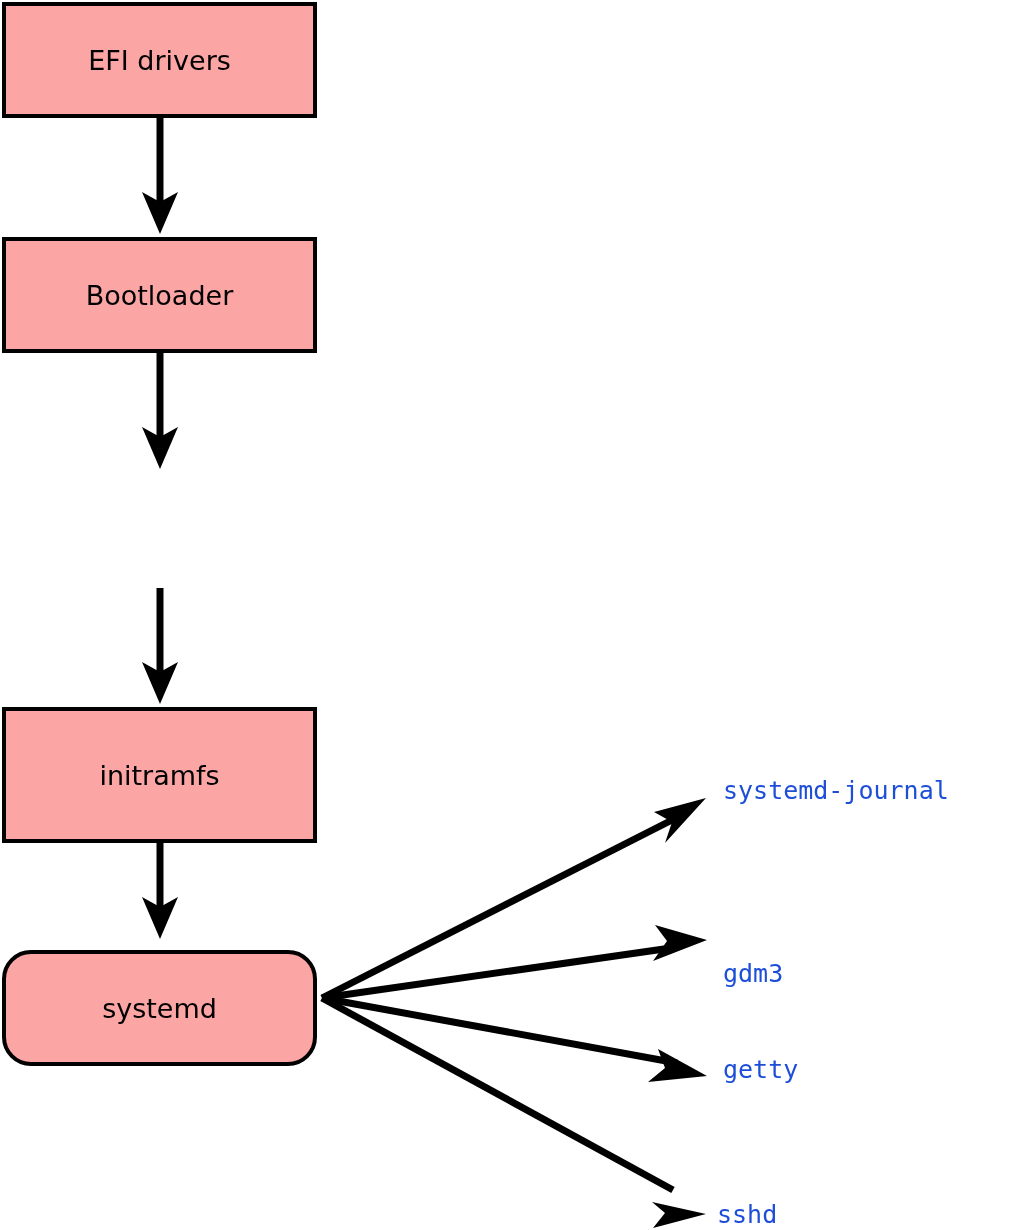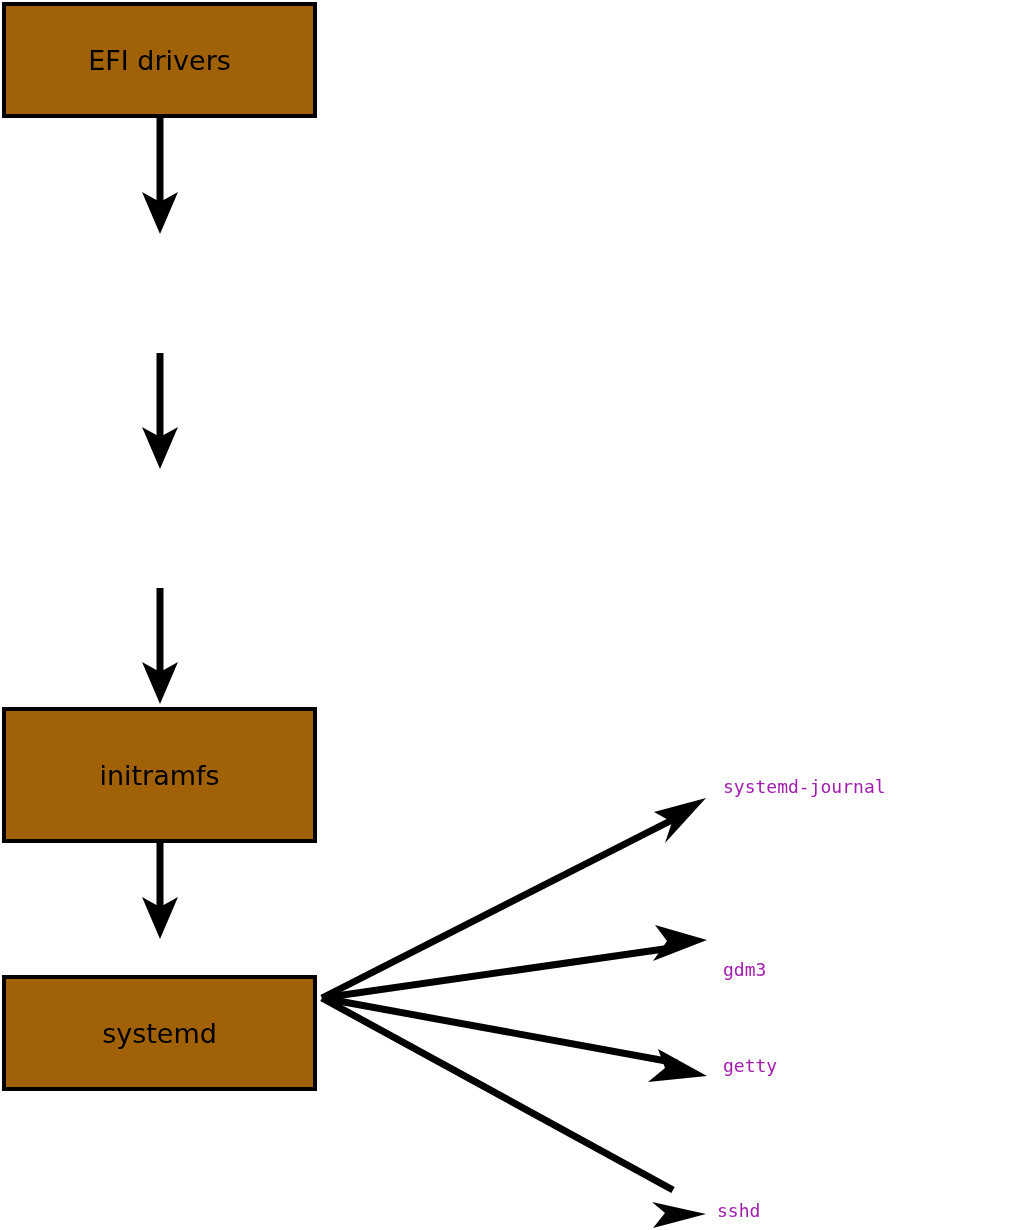--- a/index.html
+++ b/index.html
@@ -26,38 +26,38 @@
     position: absolute;
     left: 0;
     top: 0;
     width: 1023px;
     height: 1230px;
   }
   .stage-box {
     position: absolute;
     box-sizing: border-box;
     border: 4px solid #000000;
-    background: #a16207;
+    background: #fca5a5;
     display: flex;
     align-items: center;
     justify-content: center;
   }
   .stage-label {
     font-family: "DejaVu Sans", sans-serif;
     font-size: 27px;
     line-height: 1;
     color: #000000;
     white-space: nowrap;
   }
   .service-label {
     position: absolute;
     font-family: "DejaVu Sans Mono", monospace;
-    font-size: 18px;
+    font-size: 25px;
     line-height: 1;
-    color: #a21caf;
+    color: #1d4ed8;
     white-space: nowrap;
   }
   .caption-text {
     position: absolute;
     font-family: "DejaVu Sans", sans-serif;
     font-size: 28px;
     line-height: 1;
     color: #000000;
     white-space: nowrap;
   }
@@ -101,27 +101,30 @@
     <g>
       <line x1="322" y1="998" x2="673" y2="1190" stroke="#000000" stroke-width="7"></line>
       <polygon points="706,1214 652,1202 665,1213 653,1228" fill="#000000"></polygon>
     </g>
   </svg>
 
   <div class="stage-box" style="left:2px; top:2px; width:315px; height:116px;">
     <span class="stage-label">EFI drivers</span>
   </div>
 
+  <div class="stage-box" style="left:2px; top:237px; width:315px; height:116px;">
+    <span class="stage-label">Bootloader</span>
+  </div>
 
 
   <div class="stage-box" style="left:2px; top:707px; width:315px; height:136px;">
     <span class="stage-label">initramfs</span>
   </div>
 
-  <div class="stage-box" style="left:2px; top:975px; width:315px; height:116px;">
+  <div class="stage-box" style="left:2px; top:950px; width:315px; height:116px;border-radius:29px;">
     <span class="stage-label">systemd</span>
   </div>
 
 
   <div class="service-label" style="left:723px; top:778px;">systemd-journal</div>
 
   <div class="service-label" style="left:723px; top:961px;">gdm3</div>
 
   <div class="service-label" style="left:723px; top:1057px;">getty</div>
 

